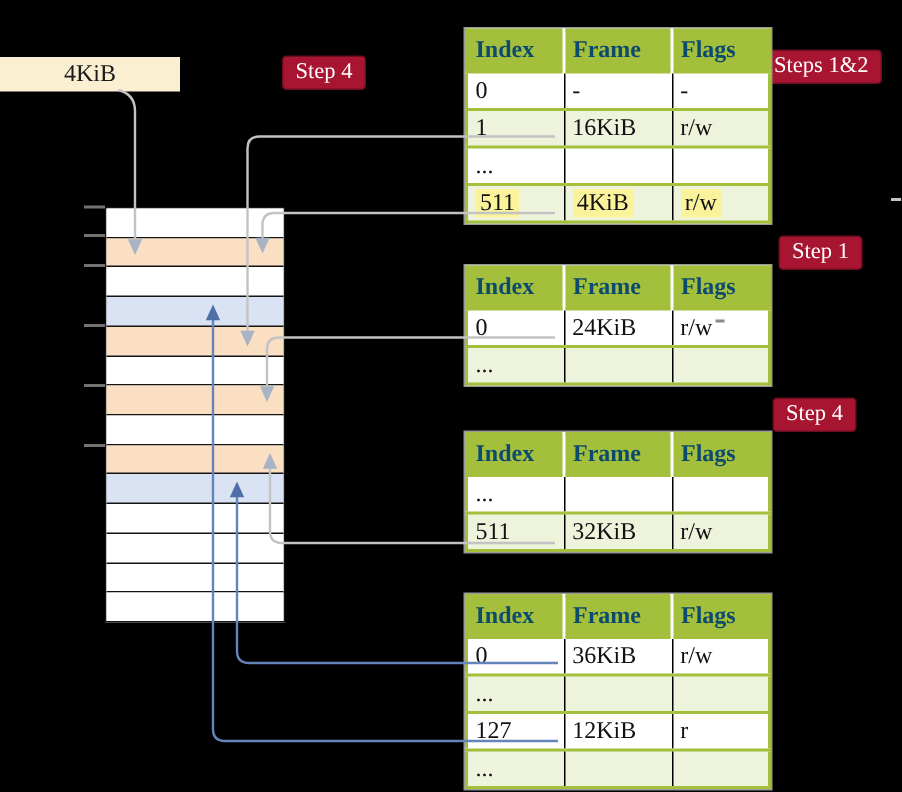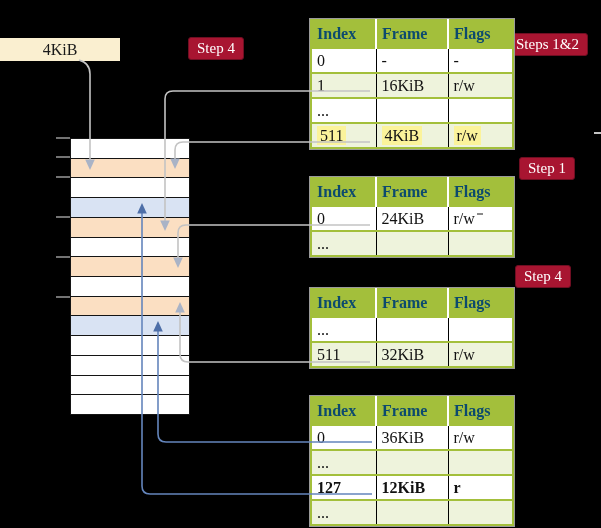--- a/index.html
+++ b/index.html
@@ -199,21 +199,21 @@
           <tr class="" style="height: 25px;">
             <td>0</td>
             <td>36KiB</td>
             <td>r/w</td>
           </tr>
           <tr class="shade" style="height: 25px;">
             <td>...</td>
             <td></td>
             <td></td>
           </tr>
-          <tr class="" style="height: 25px; font-weight: bold;">
+          <tr class="" style="height: 25px;">
             <td>127</td>
             <td>12KiB</td>
             <td>r</td>
           </tr>
           <tr class="shade" style="height: 25px;">
             <td>...</td>
             <td></td>
             <td></td>
           </tr>
         </tbody>

